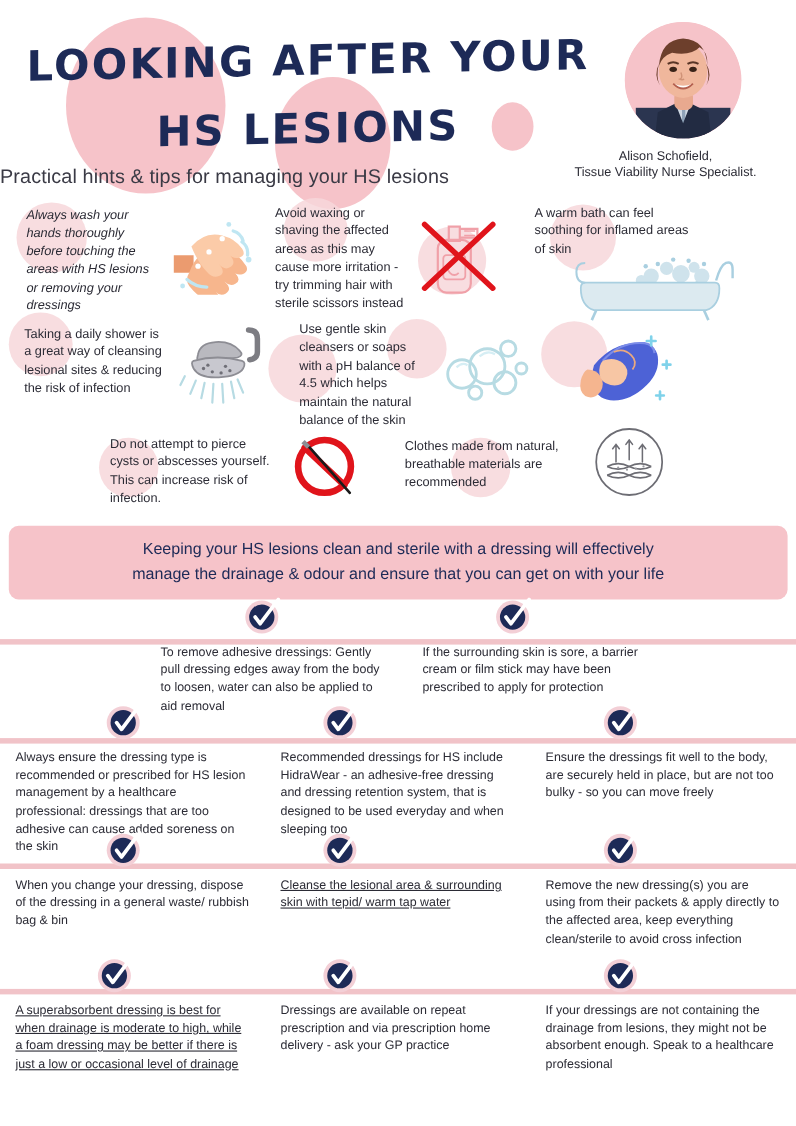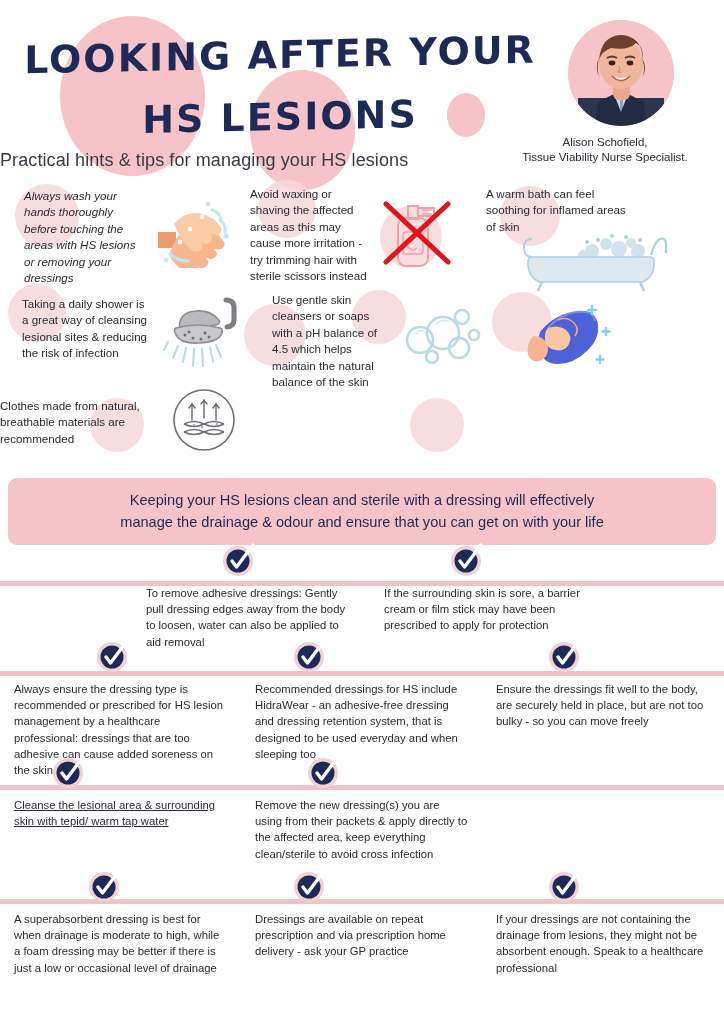--- a/index.html
+++ b/index.html
@@ -282,20 +282,31 @@
           </g>
         </svg>
       </div>
     </div>
   </div>
 
   <div class="tip-row" style="height:78px;">
     <div class="pinkdot" style="left:90px;  top:14px; width:54px; height:54px;"></div>
     <div class="pinkdot" style="left:410px; top:14px; width:54px; height:54px;"></div>
 
+    <div class="tip" style="width:368px; padding-left:100px; padding-top:12px;">
+      <div class="tip-text" style="width:152px;">Do not attempt to pierce cysts or abscesses yourself. This can increase risk of infection.</div>
+      <div class="tip-art" style="margin-left:10px; margin-top:-6px;">
+        <svg width="66" height="66" viewBox="0 0 66 66">
+          <circle cx="33" cy="34" r="24" fill="none" stroke="#e0141b" stroke-width="6"></circle>
+          <line x1="15" y1="17" x2="51" y2="51" stroke="#e0141b" stroke-width="6" stroke-linecap="round"></line>
+          <line x1="17" y1="14" x2="56" y2="58" stroke="#1a1a1a" stroke-width="2.4" stroke-linecap="round"></line>
+          <path d="M15 10 l5 5 l-3 3 l-5-5z" fill="#8d8d94"></path>
+        </svg>
+      </div>
+    </div>
 
     <div class="tip" style="width:356px; padding-top:14px;">
       <div class="tip-text" style="width:142px;">Clothes made from natural, breathable materials are recommended</div>
       <div class="tip-art" style="margin-left:30px; margin-top:-10px;">
         <svg width="64" height="64" viewBox="0 0 64 64">
           <circle cx="32" cy="32" r="30" fill="none" stroke="#6d6d74" stroke-width="1.6"></circle>
           <g stroke="#6d6d74" stroke-width="1.4" fill="none" stroke-linecap="round">
             <path d="M20 32 V16 M20 16 l-3 4 M20 16 l3 4"></path>
             <path d="M32 30 V12 M32 12 l-3 4 M32 12 l3 4"></path>
             <path d="M44 32 V16 M44 16 l-3 4 M44 16 l3 4"></path>
@@ -384,20 +395,30 @@
           </svg>
         </div>
         <div class="cell-text" style="padding-top:24px;">Ensure the dressings fit well to the body,  are securely held in place, but are not too bulky - so you can move freely</div>
       </div>
     </div>
   </div>
 
   <div class="check-row" style="height:104px;">
     <div class="rule" style="top:10px;"></div>
     <div class="cells">
+      <div class="cell" style="width:241px;">
+        <div class="badge" style="left:96px; top:-20px;">
+          <svg width="34" height="34" viewBox="0 0 34 34">
+            <circle cx="16" cy="18" r="15" fill="#f3cfd6"></circle>
+            <circle cx="16" cy="18" r="11.5" fill="#1d2a57"></circle>
+            <path d="M10 18 l4.5 6 L31 2" fill="none" stroke="#ffffff" stroke-width="3.4" stroke-linecap="round" stroke-linejoin="round"></path>
+          </svg>
+        </div>
+        <div class="cell-text" style="padding-top:22px;">When you change your dressing, dispose of the dressing in a general waste/ rubbish bag &amp; bin</div>
+      </div>
       <div class="cell" style="width:241px;text-decoration:underline;">
         <div class="badge" style="left:52px; top:-20px;">
           <svg width="34" height="34" viewBox="0 0 34 34">
             <circle cx="16" cy="18" r="15" fill="#f3cfd6"></circle>
             <circle cx="16" cy="18" r="11.5" fill="#1d2a57"></circle>
             <path d="M10 18 l4.5 6 L31 2" fill="none" stroke="#ffffff" stroke-width="3.4" stroke-linecap="round" stroke-linejoin="round"></path>
           </svg>
         </div>
         <div class="cell-text" style="padding-top:22px;">Cleanse the lesional area &amp; surrounding skin with tepid/ warm tap water</div>
       </div>
@@ -418,21 +439,21 @@
     <div class="rule" style="top:20px;"></div>
     <div class="cells">
       <div class="cell" style="width:241px;">
         <div class="badge" style="left:88px; top:-10px;">
           <svg width="34" height="34" viewBox="0 0 34 34">
             <circle cx="16" cy="18" r="15" fill="#f3cfd6"></circle>
             <circle cx="16" cy="18" r="11.5" fill="#1d2a57"></circle>
             <path d="M10 18 l4.5 6 L31 2" fill="none" stroke="#ffffff" stroke-width="3.4" stroke-linecap="round" stroke-linejoin="round"></path>
           </svg>
         </div>
-        <div class="cell-text" style="padding-top:32px;">A superabsorbent dressing is best for when drainage is moderate to high, while a foam dressing may be better if there is just a low or occasional level of drainage</div>
+        <div class="cell-text" style="padding-top:32px;text-decoration:underline;">A superabsorbent dressing is best for when drainage is moderate to high, while a foam dressing may be better if there is just a low or occasional level of drainage</div>
       </div>
       <div class="cell" style="width:241px;">
         <div class="badge" style="left:52px; top:-10px;">
           <svg width="34" height="34" viewBox="0 0 34 34">
             <circle cx="16" cy="18" r="15" fill="#f3cfd6"></circle>
             <circle cx="16" cy="18" r="11.5" fill="#1d2a57"></circle>
             <path d="M10 18 l4.5 6 L31 2" fill="none" stroke="#ffffff" stroke-width="3.4" stroke-linecap="round" stroke-linejoin="round"></path>
           </svg>
         </div>
         <div class="cell-text" style="padding-top:32px;">Dressings are available on repeat prescription and via prescription home delivery - ask your GP practice</div>

